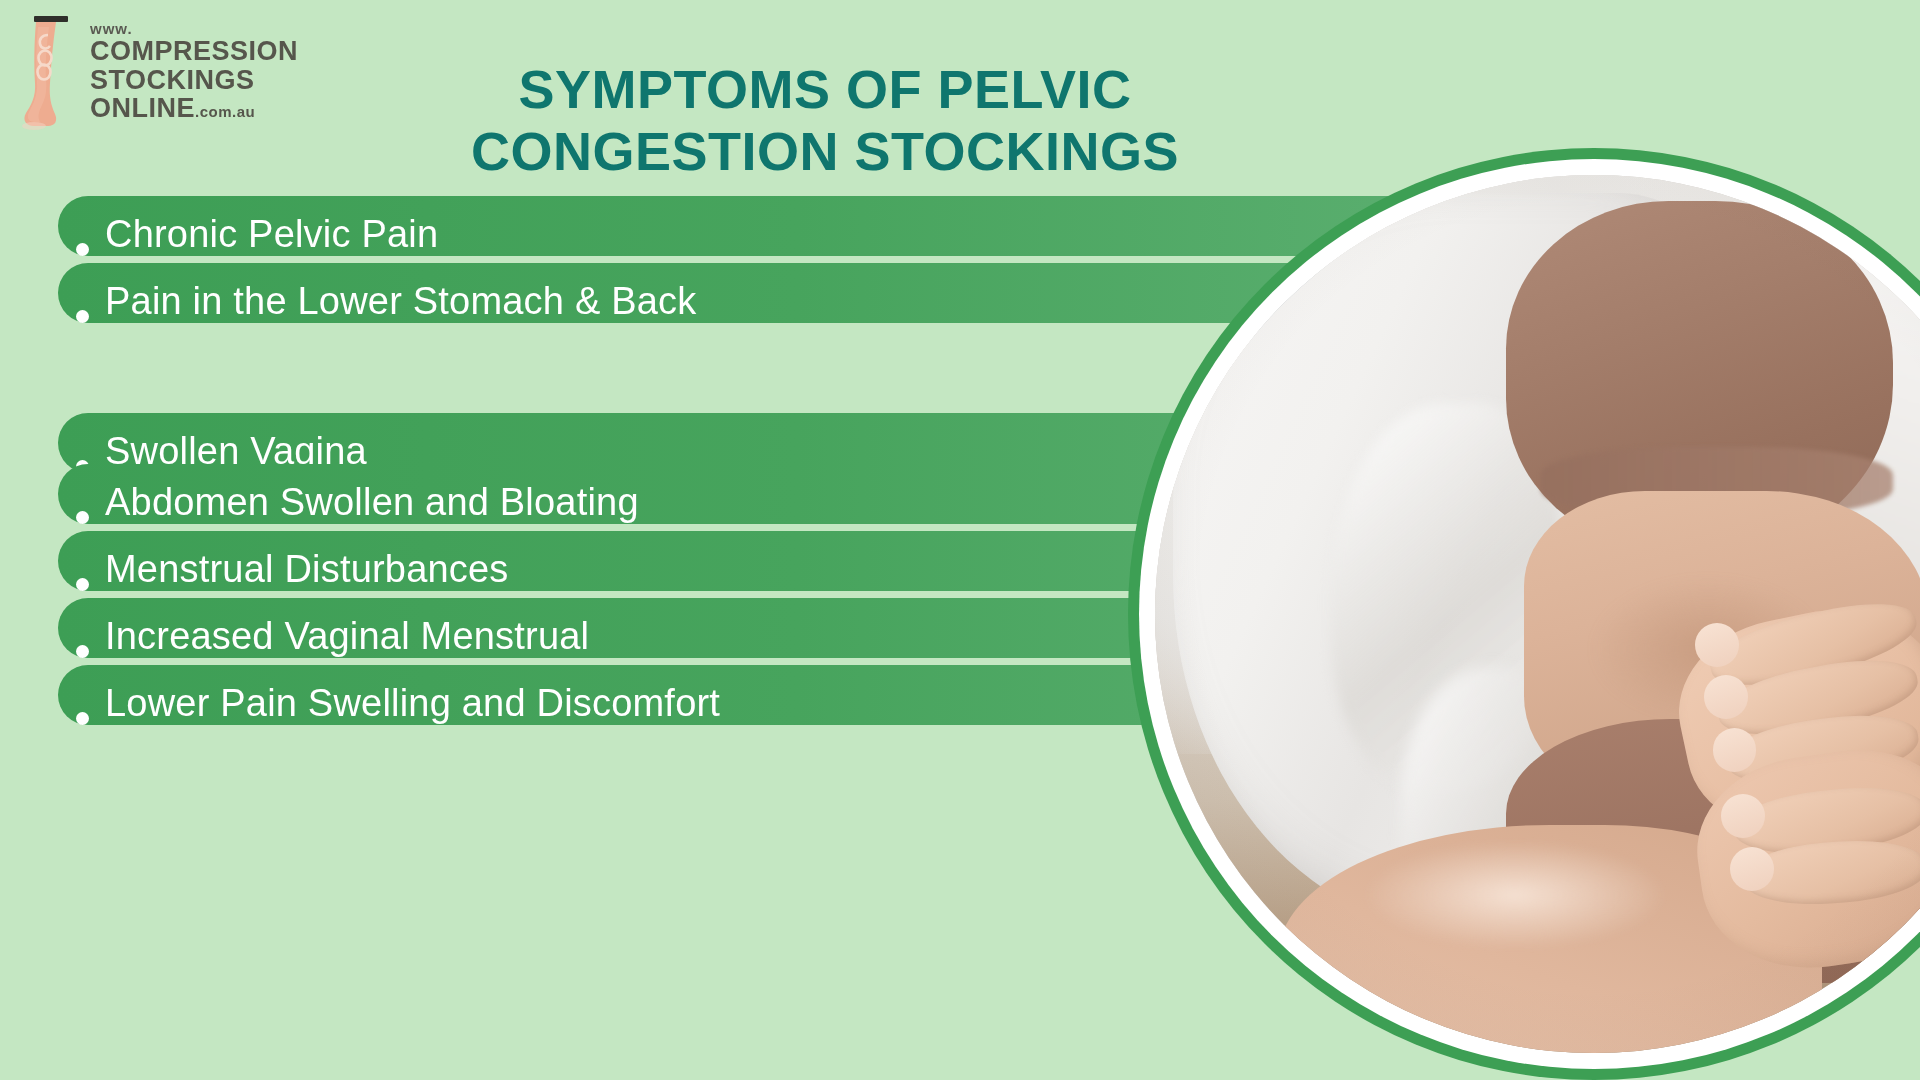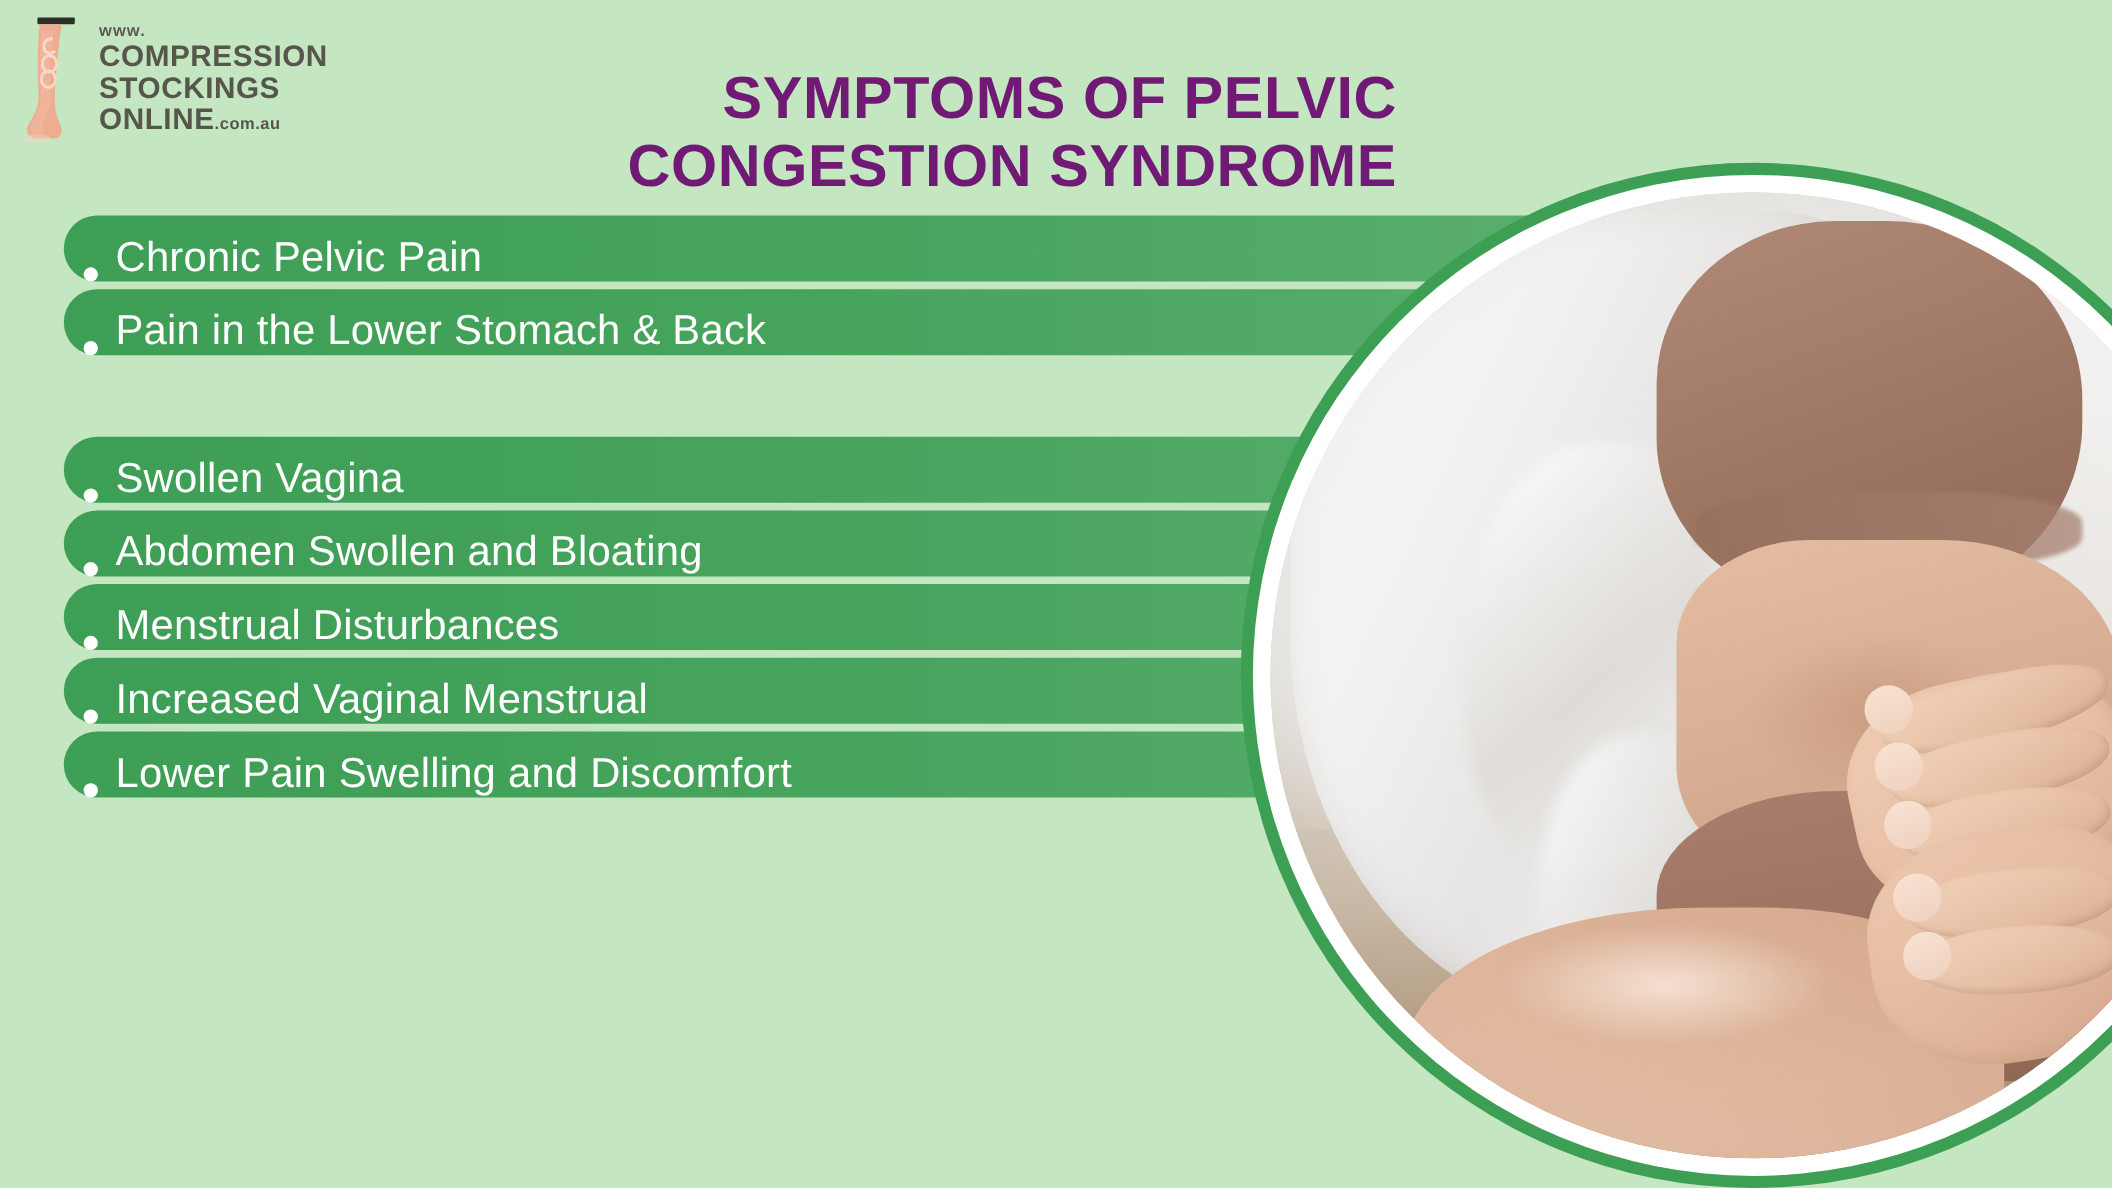--- a/index.html
+++ b/index.html
@@ -63,25 +63,25 @@
     font-size: 15px;
     letter-spacing: 0.5px;
   }
 
   
   #title {
     position: absolute;
     left: 380px;
     top: 22px;
     width: 890px;
-    text-align: right;
+    text-align: center;
     font-size: 54px;
     font-weight: 700;
     line-height: 1.15;
-    color: #701a75;
+    color: #0f766e;
     letter-spacing: 0.5px;
   }
   #title .tline { display: block; }
 
   
   #symptom-list {
     position: absolute;
     left: 0;
     top: 196px;
     width: 1920px;
@@ -274,37 +274,37 @@
     <div id="logo-text">
       <span class="logo-www">www.</span>
       <span class="logo-line">COMPRESSION</span>
       <span class="logo-line">STOCKINGS</span>
       <span class="logo-line"><span>ONLINE</span><span class="tld">.com.au</span></span>
     </div>
   </div>
 
   <h1 id="title">
     <span class="tline">SYMPTOMS OF PELVIC</span>
-    <span class="tline">CONGESTION SYNDROME</span>
+    <span class="tline">CONGESTION STOCKINGS</span>
   </h1>
 
   <div id="symptom-list">
 
     <div class="pill" style="top:0px">
       <span class="bullet"></span>
       <span class="pill-label">Chronic Pelvic Pain</span>
     </div>
 
     <div class="pill" style="top:67px">
       <span class="bullet"></span>
       <span class="pill-label">Pain in the Lower Stomach &amp; Back</span>
     </div>
 
 
-    <div class="pill" style="top:201px">
+    <div class="pill" style="top:217px">
       <span class="bullet"></span>
       <span class="pill-label">Swollen Vagina</span>
     </div>
 
     <div class="pill" style="top:268px">
       <span class="bullet"></span>
       <span class="pill-label">Abdomen Swollen and Bloating</span>
     </div>
 
     <div class="pill" style="top:335px">

